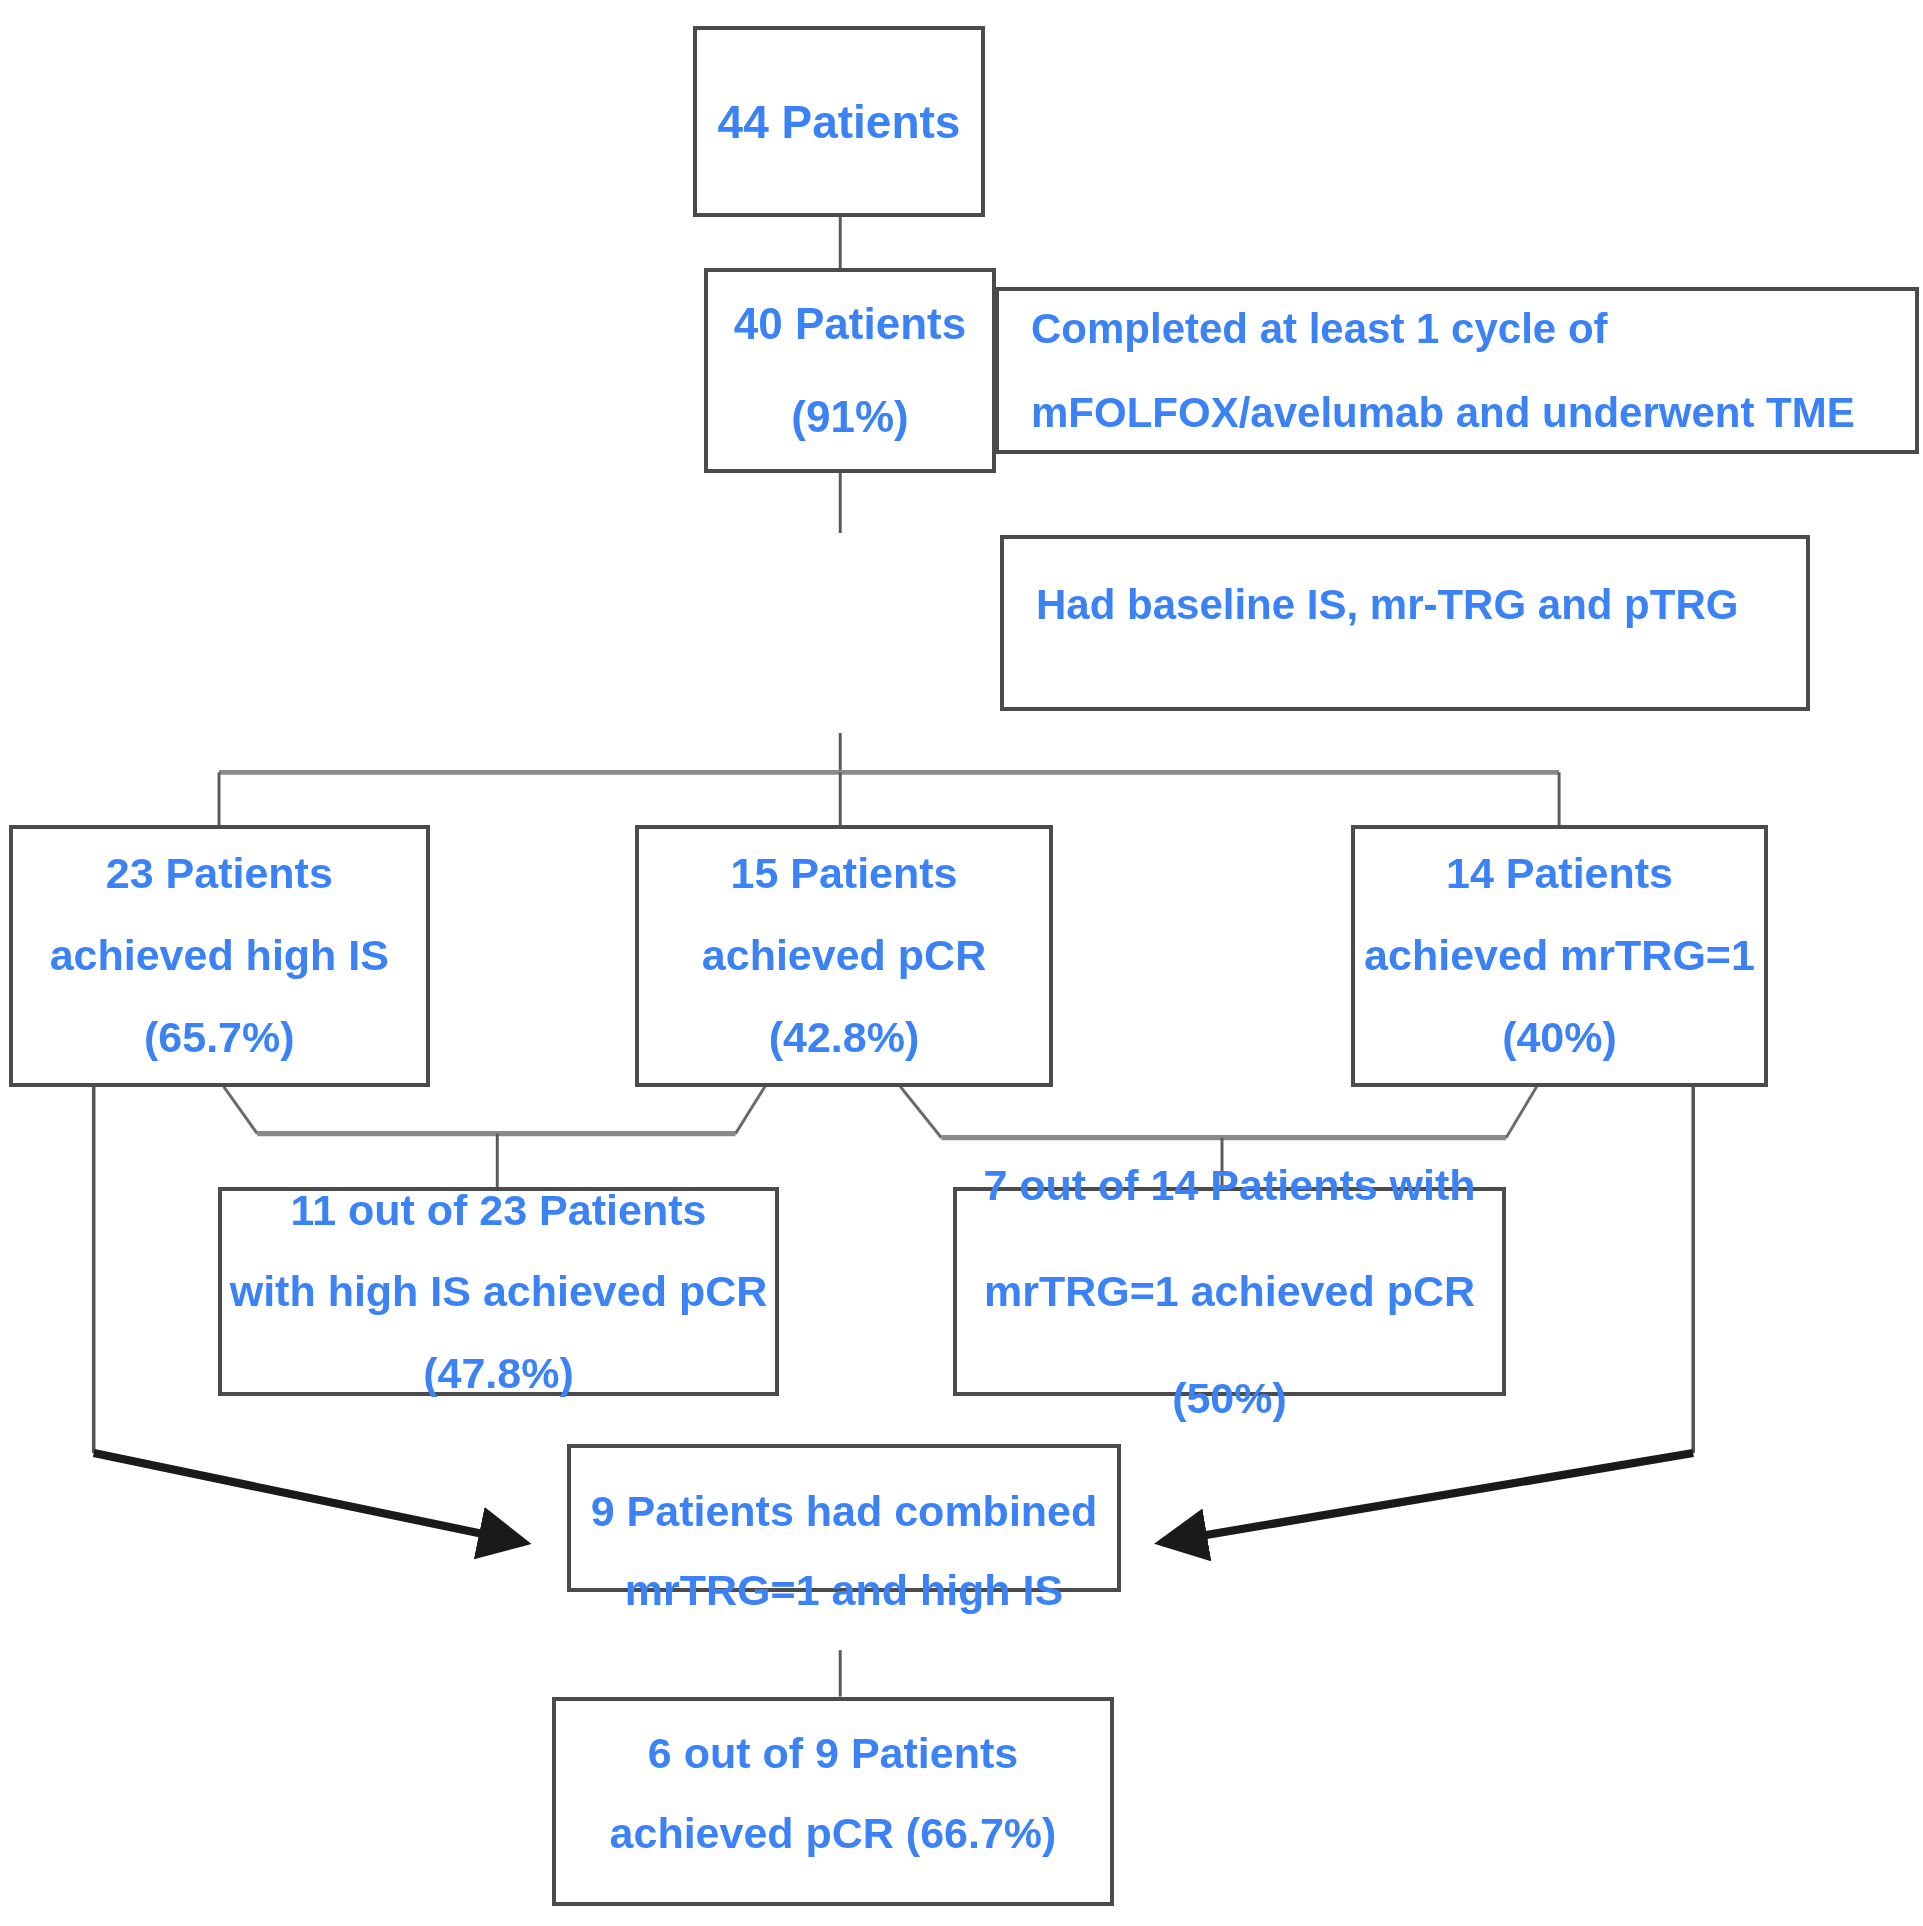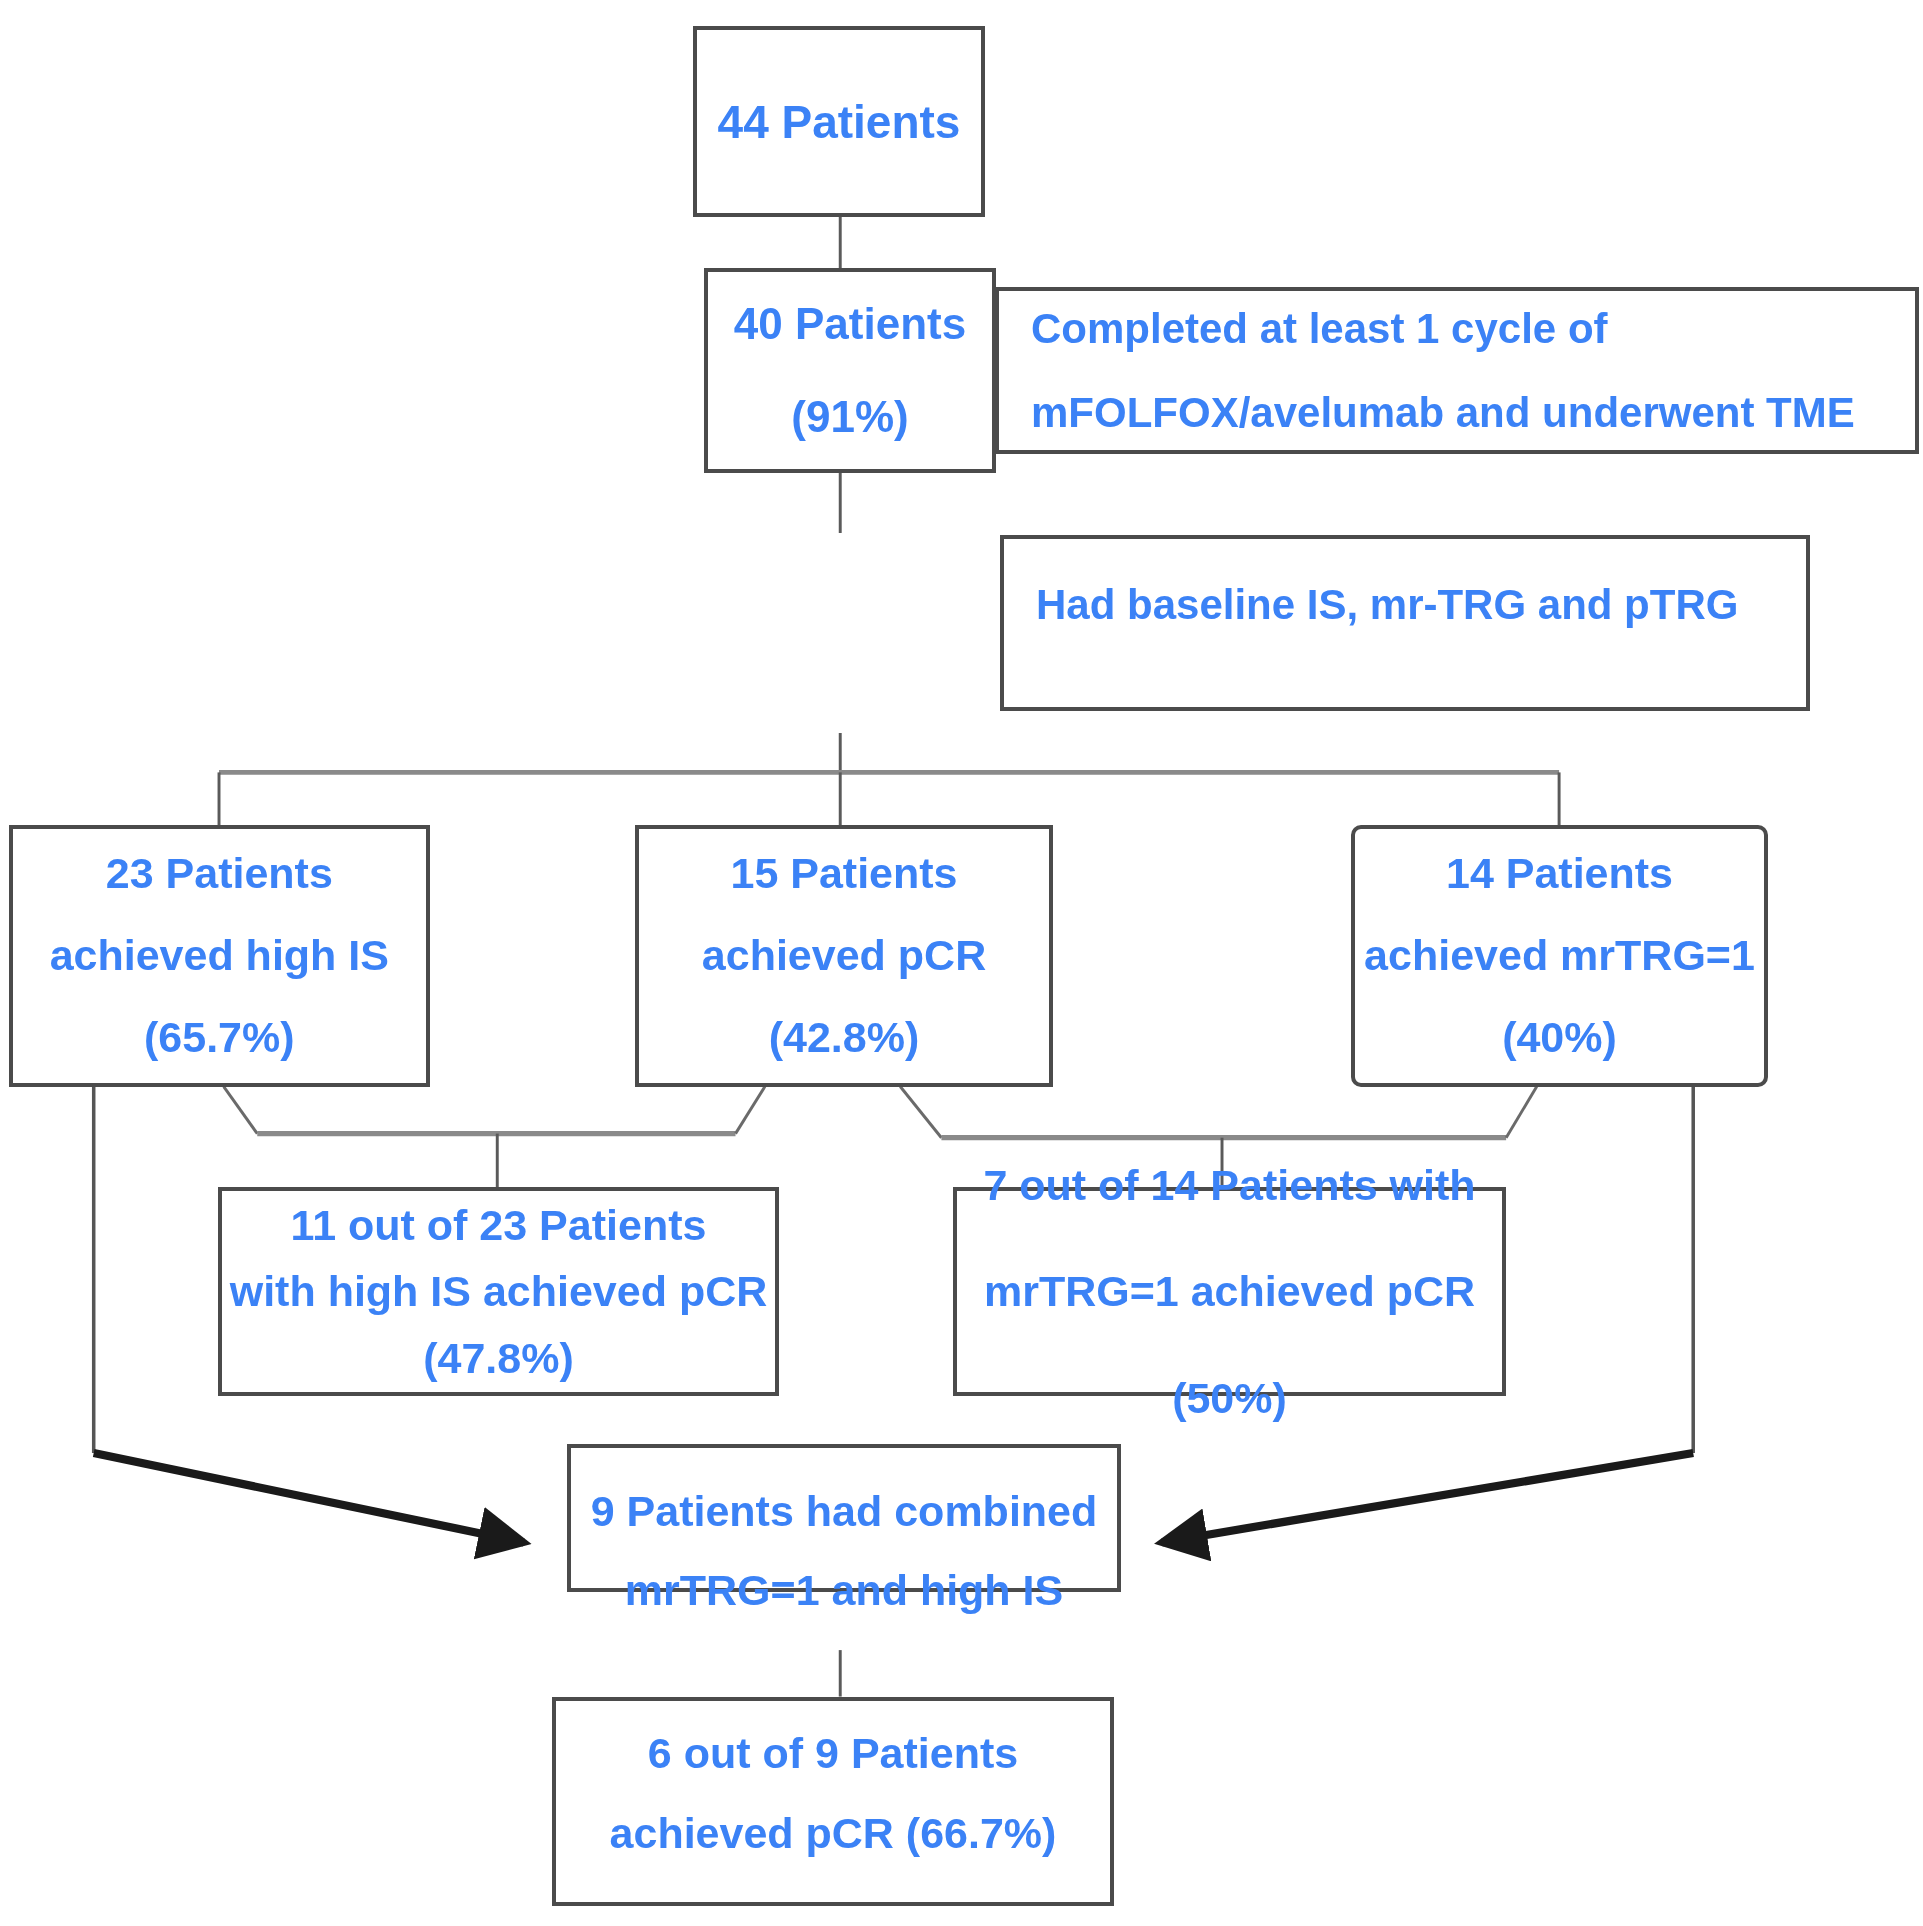--- a/index.html
+++ b/index.html
@@ -39,22 +39,22 @@
 
   .b44  { left: 693px; top: 26px;   width: 292px;  height: 191px; font-size: 46px; }
   .b40  { left: 704px; top: 268px;  width: 292px;  height: 205px; font-size: 44px; line-height: 2.1; }
   .b35  { left: 704px; top: 533px;  width: 292px;  height: 200px; font-size: 44px; line-height: 2.1; }
   .noteA{ left: 995px; top: 287px;  width: 924px; height: 167px; font-size: 42px; line-height: 2.0;
           align-items: flex-start; text-align: left; padding: 0 32px; }
   .noteB{ left: 1000px; top: 535px;  width: 810px; height: 176px; font-size: 42px; line-height: 2.0;
           align-items: flex-start; justify-content: flex-start; text-align: right; padding: 23.5px 32px 0 32px; }
   .b23  { left: 8.8px;   top: 825px; width: 421px;  height: 262px; font-size: 43px; line-height: 1.9; }
   .b15  { left: 635px; top: 825px; width: 418px;  height: 262px; font-size: 43px; line-height: 1.9; }
-  .b14  { left: 1351px; top: 825px; width: 417px;  height: 262px; font-size: 43px; line-height: 1.9; border-radius: 10px; }
-  .b11  { left: 218px;  top: 1187px; width: 561px;  height: 209px; font-size: 43px; line-height: 1.55; }
+  .b14  { left: 1351px; top: 825px; width: 417px;  height: 262px; font-size: 43px; line-height: 1.9; }
+  .b11  { left: 218px;  top: 1187px; width: 561px;  height: 209px; font-size: 43px; line-height: 1.55; gap: 15px; }
   .b7   { left: 953px; top: 1187px; width: 553px;  height: 209px; font-size: 43px; line-height: 1.55; gap: 40px; }
   .b9   { left: 567px;  top: 1444px; width: 554px;  height: 148px; font-size: 43px; line-height: 1.85;
           justify-content: flex-start; padding-top: 23.5px; }
   .b6   { left: 552px;  top: 1697px; width: 562px;  height: 209px; font-size: 43px; line-height: 1.85;
           padding-bottom: 15px; }
 </style>
 </head>
 <body>
 
 <div id="canvas">

